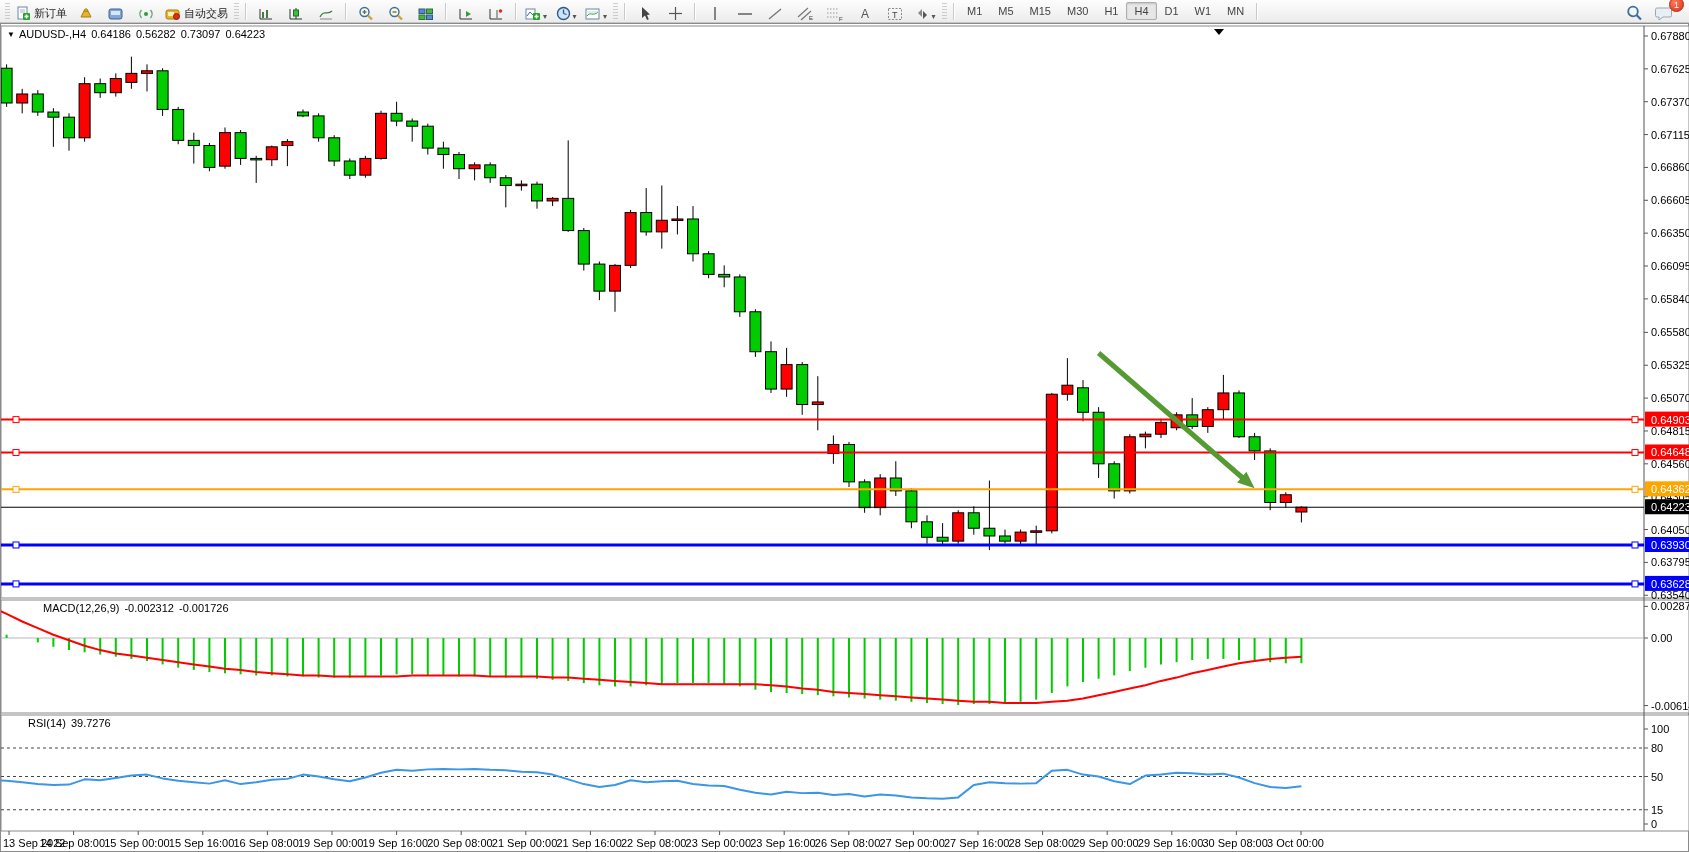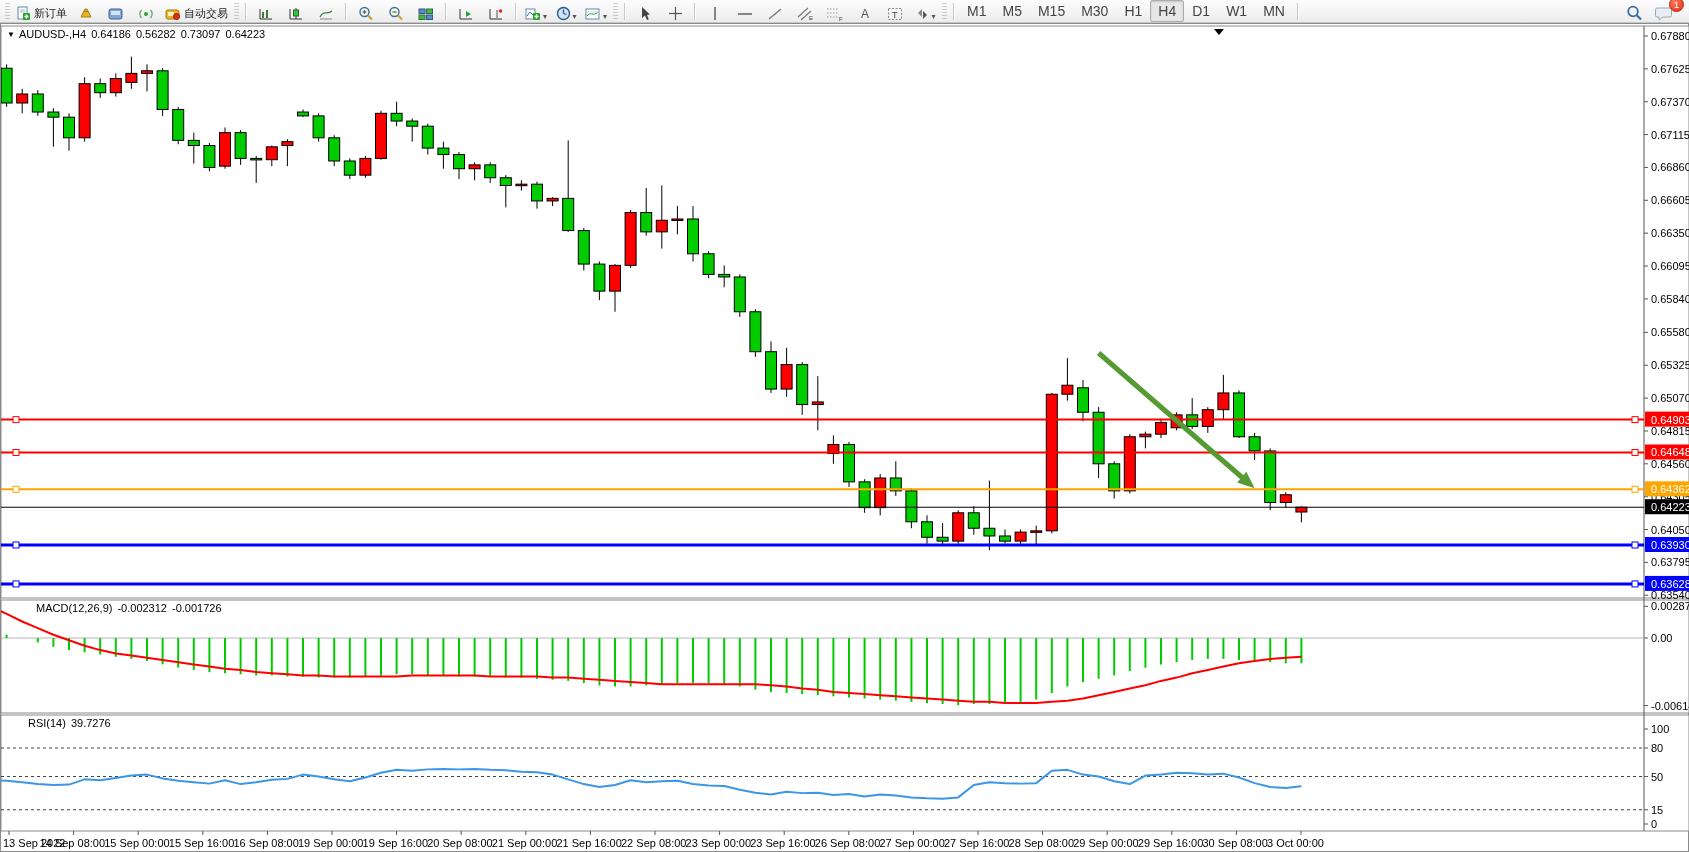--- a/index.html
+++ b/index.html
@@ -7,33 +7,33 @@
   
   #toolbar{position:absolute;left:0;top:0;width:1689px;height:23px;
     background:linear-gradient(#fdfdfd,#ececec);border-bottom:1px solid #c6c6c6;
     display:flex;align-items:center;padding-left:3px;box-sizing:border-box;}
   .tbtn{height:20px;min-width:22px;display:flex;align-items:flex-end;justify-content:center;
     font-size:11px;color:#333;padding:0 3px;border:1px solid transparent;border-radius:2px;white-space:nowrap;}
   .tbtn .lbl{margin-left:3px;color:#222;}
   .sep{width:1px;height:17px;background:#c9c9c9;border-right:1px solid #fff;margin:0 4px;}
   .grip{width:5px;height:16px;margin:0 2px;background:repeating-linear-gradient(#bbb 0 1px,transparent 1px 3px);opacity:.7;}
   .caret{font-size:8px;color:#555;margin-left:2px;}
-  .tf{font-size:14px;color:#444;padding:2px 7px;border:1px solid transparent;border-radius:2px;}
+  .tf{font-size:11px;color:#444;padding:2px 7px;border:1px solid transparent;border-radius:2px;}
   .tf.active{background:#e7e7e7;border:1px solid #aeaeae;box-shadow:inset 0 1px 2px rgba(0,0,0,.15);}
   #tb-right{margin-left:auto;display:flex;align-items:center;margin-right:10px;position:relative;}
   #chat-badge{position:absolute;top:-4px;right:-6px;width:13px;height:13px;border-radius:50%;
     background:radial-gradient(circle at 35% 30%,#ff7a5c,#e03010);color:#fff;font-size:9px;
     display:flex;align-items:center;justify-content:center;border:1px solid #b52408;}
   
   #chartwin{position:absolute;left:0;top:23px;width:1689px;height:829px;background:#fff;border:1px solid #8a8a8a;box-sizing:border-box;}
   #chartsvg{position:absolute;left:0;top:0;}
   .ovl{position:absolute;font-size:11px;color:#000;white-space:nowrap;z-index:5;}
   #title-row{left:6px;top:4px;}
   #title-row .tri{font-size:8px;vertical-align:1px;margin-right:4px;}
-  #macd-label{left:3px;top:578px;padding-left:32px;}
+  #macd-label{left:10px;top:578px;padding-left:32px;}
   #rsi-label{left:6px;top:693px;padding-left:21px;}
   .num{margin-left:5px;margin-top:29px;}
 </style>
 </head>
 <body>
 
 <div id="toolbar">
   <div class="grip"></div>
 
   <div class="tbtn">

